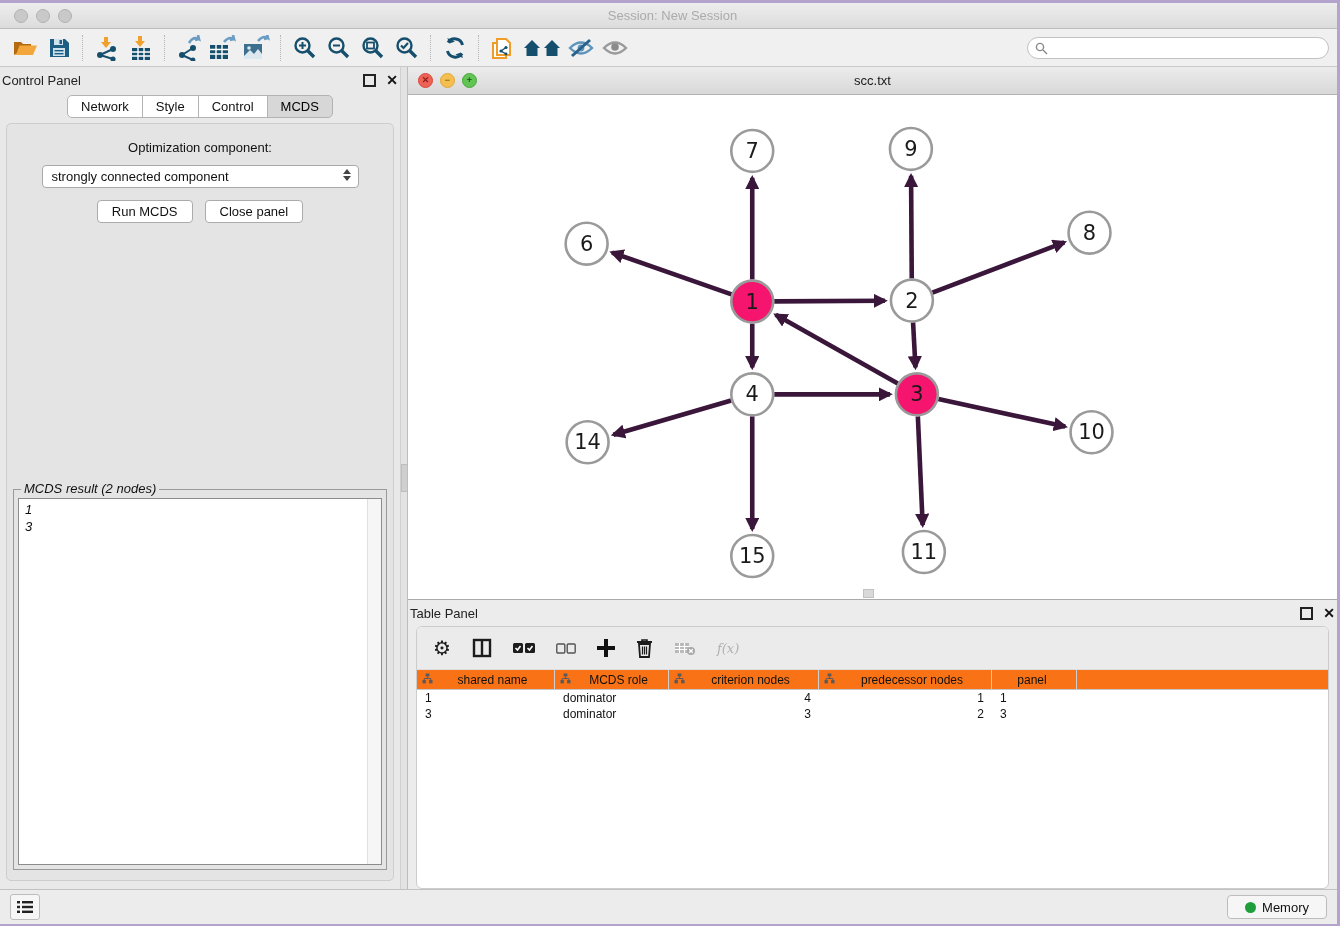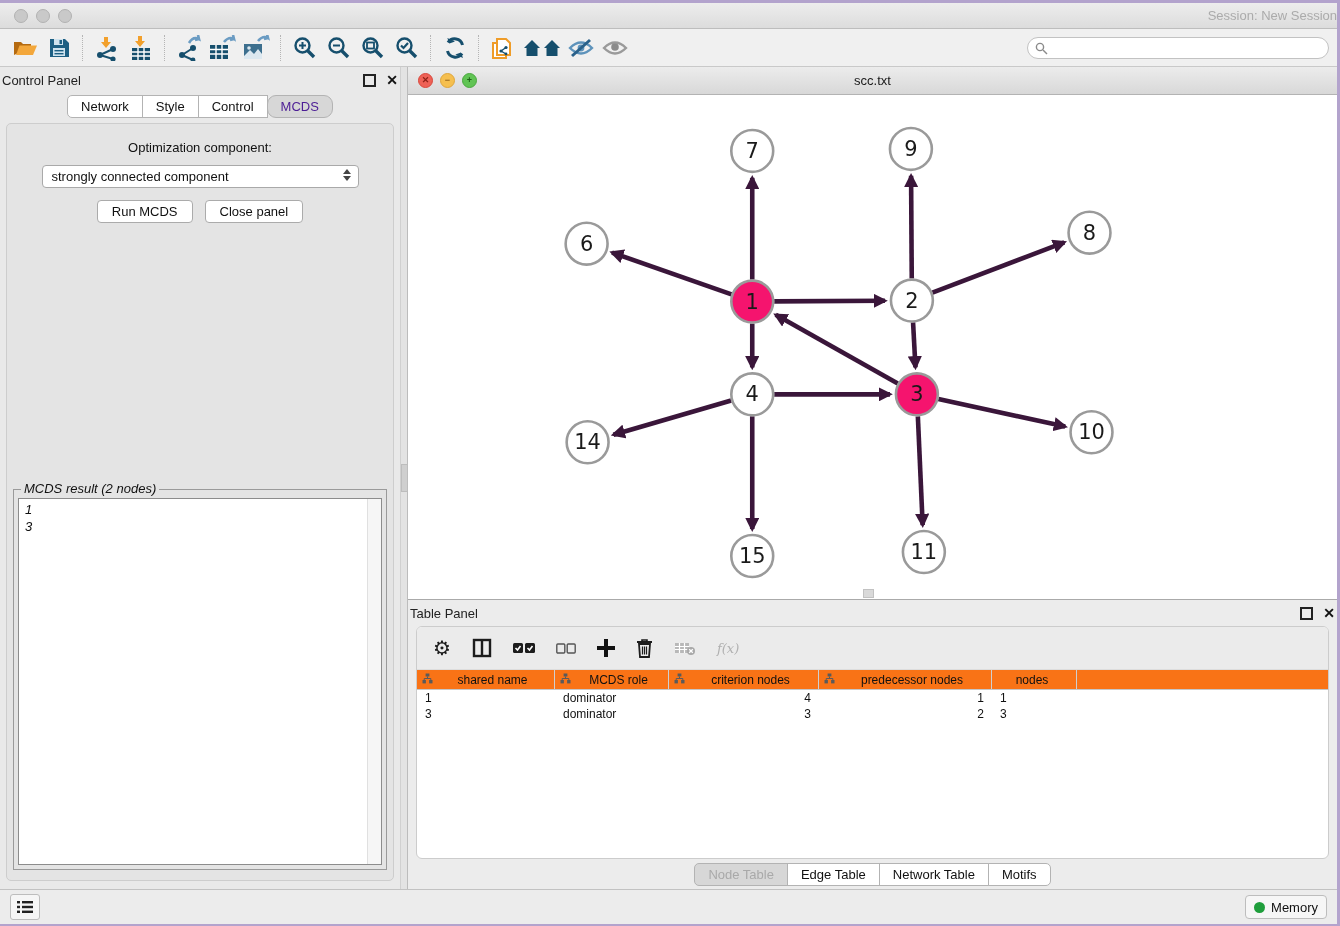--- a/index.html
+++ b/index.html
@@ -3,21 +3,21 @@
 <meta charset="utf-8">
 <style>
   html,body{margin:0;padding:0;width:1340px;height:926px;overflow:hidden;
     font-family:"Liberation Sans",sans-serif;background:#b3a3cd;}
   .win{position:absolute;top:3px;left:0;right:3px;bottom:2px;background:#ececec;display:flex;flex-direction:column;}
   
   .titlebar{height:25px;background:linear-gradient(#ededed,#dcdcdc);border-bottom:1px solid #bdbdbd;
     display:flex;align-items:center;position:relative;}
   .lights{display:flex;gap:8px;margin-left:14px;}
   .light{width:12px;height:12px;border-radius:50%;background:#c9c9c9;border:1px solid #b2b2b2;}
-  .titlebar .title{position:absolute;left:8px;right:0;text-align:right;color:#ababab;font-size:13px;}
+  .titlebar .title{position:absolute;left:8px;right:0;text-align:center;color:#ababab;font-size:13px;}
   
   .toolbar{height:37px;background:#f0f0f0;border-bottom:1px solid #c9c9c9;display:flex;align-items:center;padding:0 8px;}
   .tbtn{width:34px;height:30px;display:flex;align-items:center;justify-content:center;border-radius:4px;}
   .tsep{width:1px;height:26px;margin:0 6px;border-left:1px dotted #b5b5b5;}
   .searchwrap{margin-left:auto;position:relative;}
   .searchwrap input{width:268px;height:20px;border:1px solid #c2c2c2;border-radius:12px;background:#fff;
     padding:0 8px 0 24px;font-size:12px;outline:none;color:#333;}
   .searchwrap svg{position:absolute;left:8px;top:5px;}
   
   .main{flex:1;display:flex;min-height:0;}
@@ -29,21 +29,21 @@
   .panel-hdr{height:26px;display:flex;align-items:center;padding:0 2px;font-size:13px;color:#222;}
   .panel-hdr .hsp{flex:1;}
   .float-ic{width:9px;height:9px;border:2px solid #222;margin-right:10px;}
   .close-ic{font-size:14px;font-weight:bold;color:#111;line-height:1;}
   
   .ctl-tabs{display:flex;justify-content:center;margin:2px 0 0 0;}
   .seg{border:1px solid #b3b3b3;margin-left:-1px;background:#fff;color:#111;font-size:13px;
     padding:3px 13px;white-space:nowrap;}
   .seg:first-child{border-radius:5px 0 0 5px;margin-left:0;}
   .seg:last-child{border-radius:0 5px 5px 0;}
-  .seg.dis{background:#d7d7d7;color:#4c1d95;border-radius:9px;}
+  .seg.dis{background:#d7d7d7;color:#000000;}
   .seg.sel{background:#d7d7d7;color:#a9a9a9;}
   .ctl-body{flex:1;margin:5px 6px 8px 6px;background:#e4e4e4;border:1px solid #cdcdcd;border-radius:5px;
     display:flex;flex-direction:column;padding-top:16px;}
   .opt-label{text-align:center;font-size:13px;color:#111;margin-bottom:10px;}
   .dropdown{width:306px;height:21px;margin:0 auto;background:#fff;border:1px solid #a9a9a9;border-radius:4px;
     display:flex;align-items:center;font-size:13px;color:#111;padding-left:9px;position:relative;}
   .dropdown .steppers{position:absolute;right:7px;top:3px;display:flex;flex-direction:column;gap:2px;}
   .dropdown .up{width:0;height:0;border-left:4px solid transparent;border-right:4px solid transparent;border-bottom:5px solid #444;}
   .dropdown .dn{width:0;height:0;border-left:4px solid transparent;border-right:4px solid transparent;border-top:5px solid #444;}
   .btn-row{display:flex;justify-content:center;gap:12px;margin-top:12px;}
@@ -83,21 +83,21 @@
   .th .lbl{flex:1;text-align:center;padding-right:4px;}
   .tr{display:flex;height:16px;}
   .td{font-size:12px;color:#111;box-sizing:border-box;padding:1px 8px 0 8px;overflow:hidden;white-space:nowrap;}
   .td.r{text-align:right;}
   .btabs{height:30px;display:flex;align-items:center;justify-content:center;}
   
   .statusbar{height:34px;background:#ececec;border-top:1px solid #c2c2c2;display:flex;align-items:center;padding:0 10px;}
   .sbtn{background:#f6f6f6;border:1px solid #bdbdbd;border-radius:3px;height:24px;display:flex;
     align-items:center;justify-content:center;padding:0 5px;}
   .membtn{margin-left:auto;background:#f6f6f6;border:1px solid #bdbdbd;border-radius:4px;height:22px;
-    display:flex;align-items:center;gap:6px;padding:0 8px;font-size:13px;color:#111;}
+    display:flex;align-items:center;gap:6px;padding:0 17px;font-size:13px;color:#111;}
   .greendot{width:11px;height:11px;border-radius:50%;background:#1f9e3c;}
 </style>
 </head>
 <body>
 
 <div class="win">
 
   <div class="titlebar">
     <div class="lights">
       <div class="light"></div>
@@ -456,46 +456,40 @@
               <div class="th" style="width: 173px;">
                 <span class="sm"><svg width="11" height="11" viewBox="0 0 11 11">
                     <rect x="3.6" y="0.5" width="3.8" height="3" fill="#5a5a5a"></rect>
                     <rect x="0.5" y="7" width="3.4" height="3.4" fill="#5a5a5a"></rect>
                     <rect x="7.1" y="7" width="3.4" height="3.4" fill="#5a5a5a"></rect>
                     <path d="M5.5 3.5 v2 M2.2 7 v-1.5 h6.6 V7" stroke="#5a5a5a" stroke-width="1" fill="none"></path>
                   </svg></span>
                 <span class="lbl">predecessor nodes</span>
               </div>
               <div class="th" style="width: 85px;">
-                <span class="lbl">nodes</span>
+                <span class="lbl">panel</span>
               </div>
             </div>
           <div id="tbody">
               <div class="tr">
                 <div class="td" style="width: 138px;">1</div>
                 <div class="td" style="width: 114px;">dominator</div>
                 <div class="td r" style="width: 150px;">4</div>
                 <div class="td r" style="width: 173px;">1</div>
                 <div class="td" style="width: 85px;">1</div>
               </div>
               <div class="tr">
                 <div class="td" style="width: 138px;">3</div>
                 <div class="td" style="width: 114px;">dominator</div>
                 <div class="td r" style="width: 150px;">3</div>
                 <div class="td r" style="width: 173px;">2</div>
                 <div class="td" style="width: 85px;">3</div>
               </div>
             </div>
         </div>
-        <div class="btabs" id="btabs">
-            <div class="seg sel">Node Table</div>
-            <div class="seg">Edge Table</div>
-            <div class="seg">Network Table</div>
-            <div class="seg">Motifs</div>
-          </div>
       </div>
     </div>
   </div>
 
   <div class="statusbar">
     <div class="sbtn">
       <svg width="18" height="14" viewBox="0 0 18 14">
         <rect x="1" y="1" width="3" height="2.4" fill="#222"></rect>
           <rect x="6" y="1" width="11" height="2.4" fill="#222"></rect>
         <rect x="1" y="5.8" width="3" height="2.4" fill="#222"></rect>

